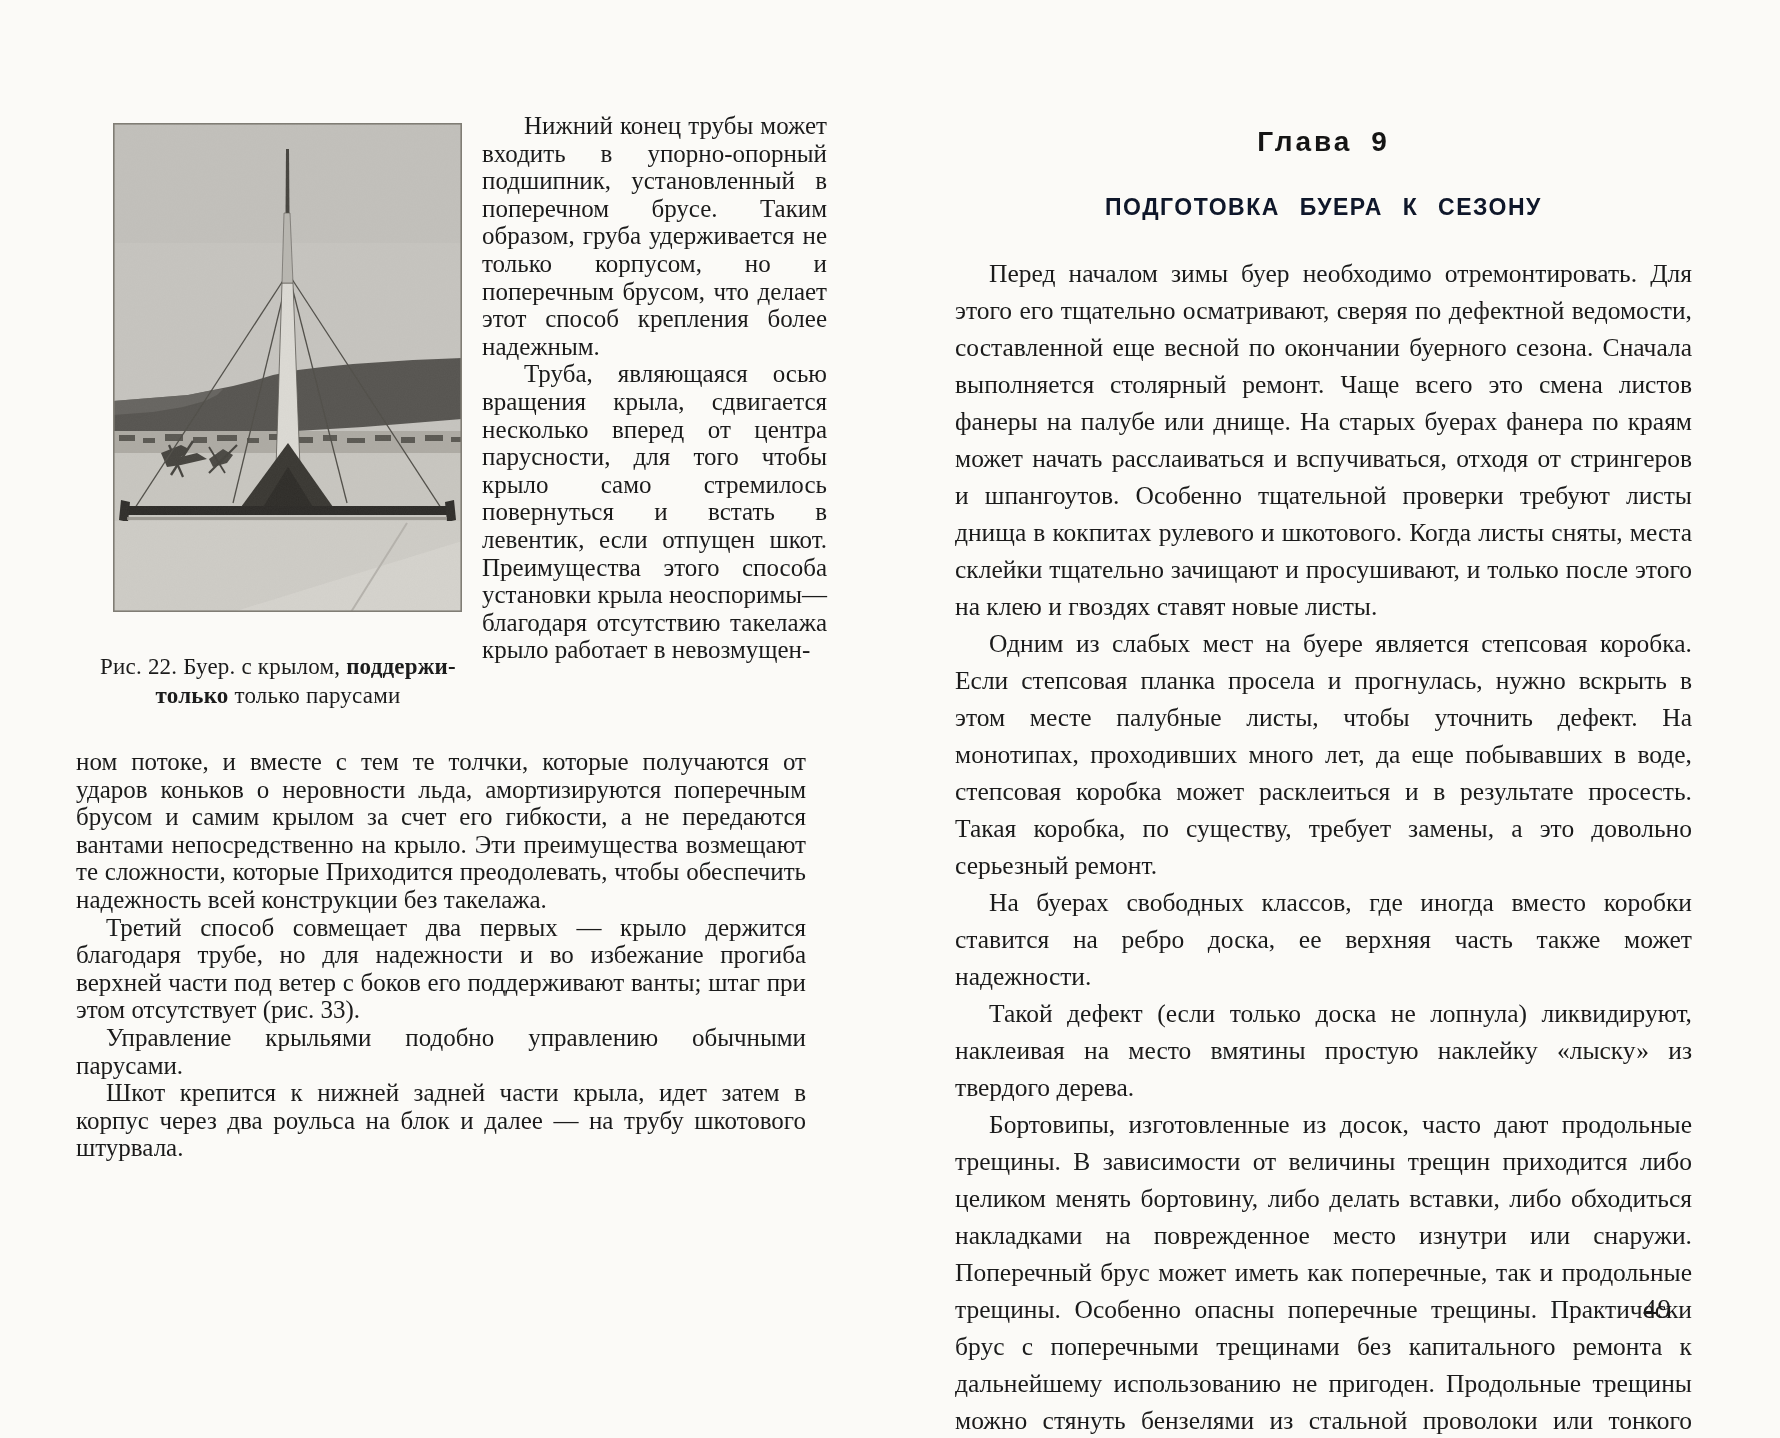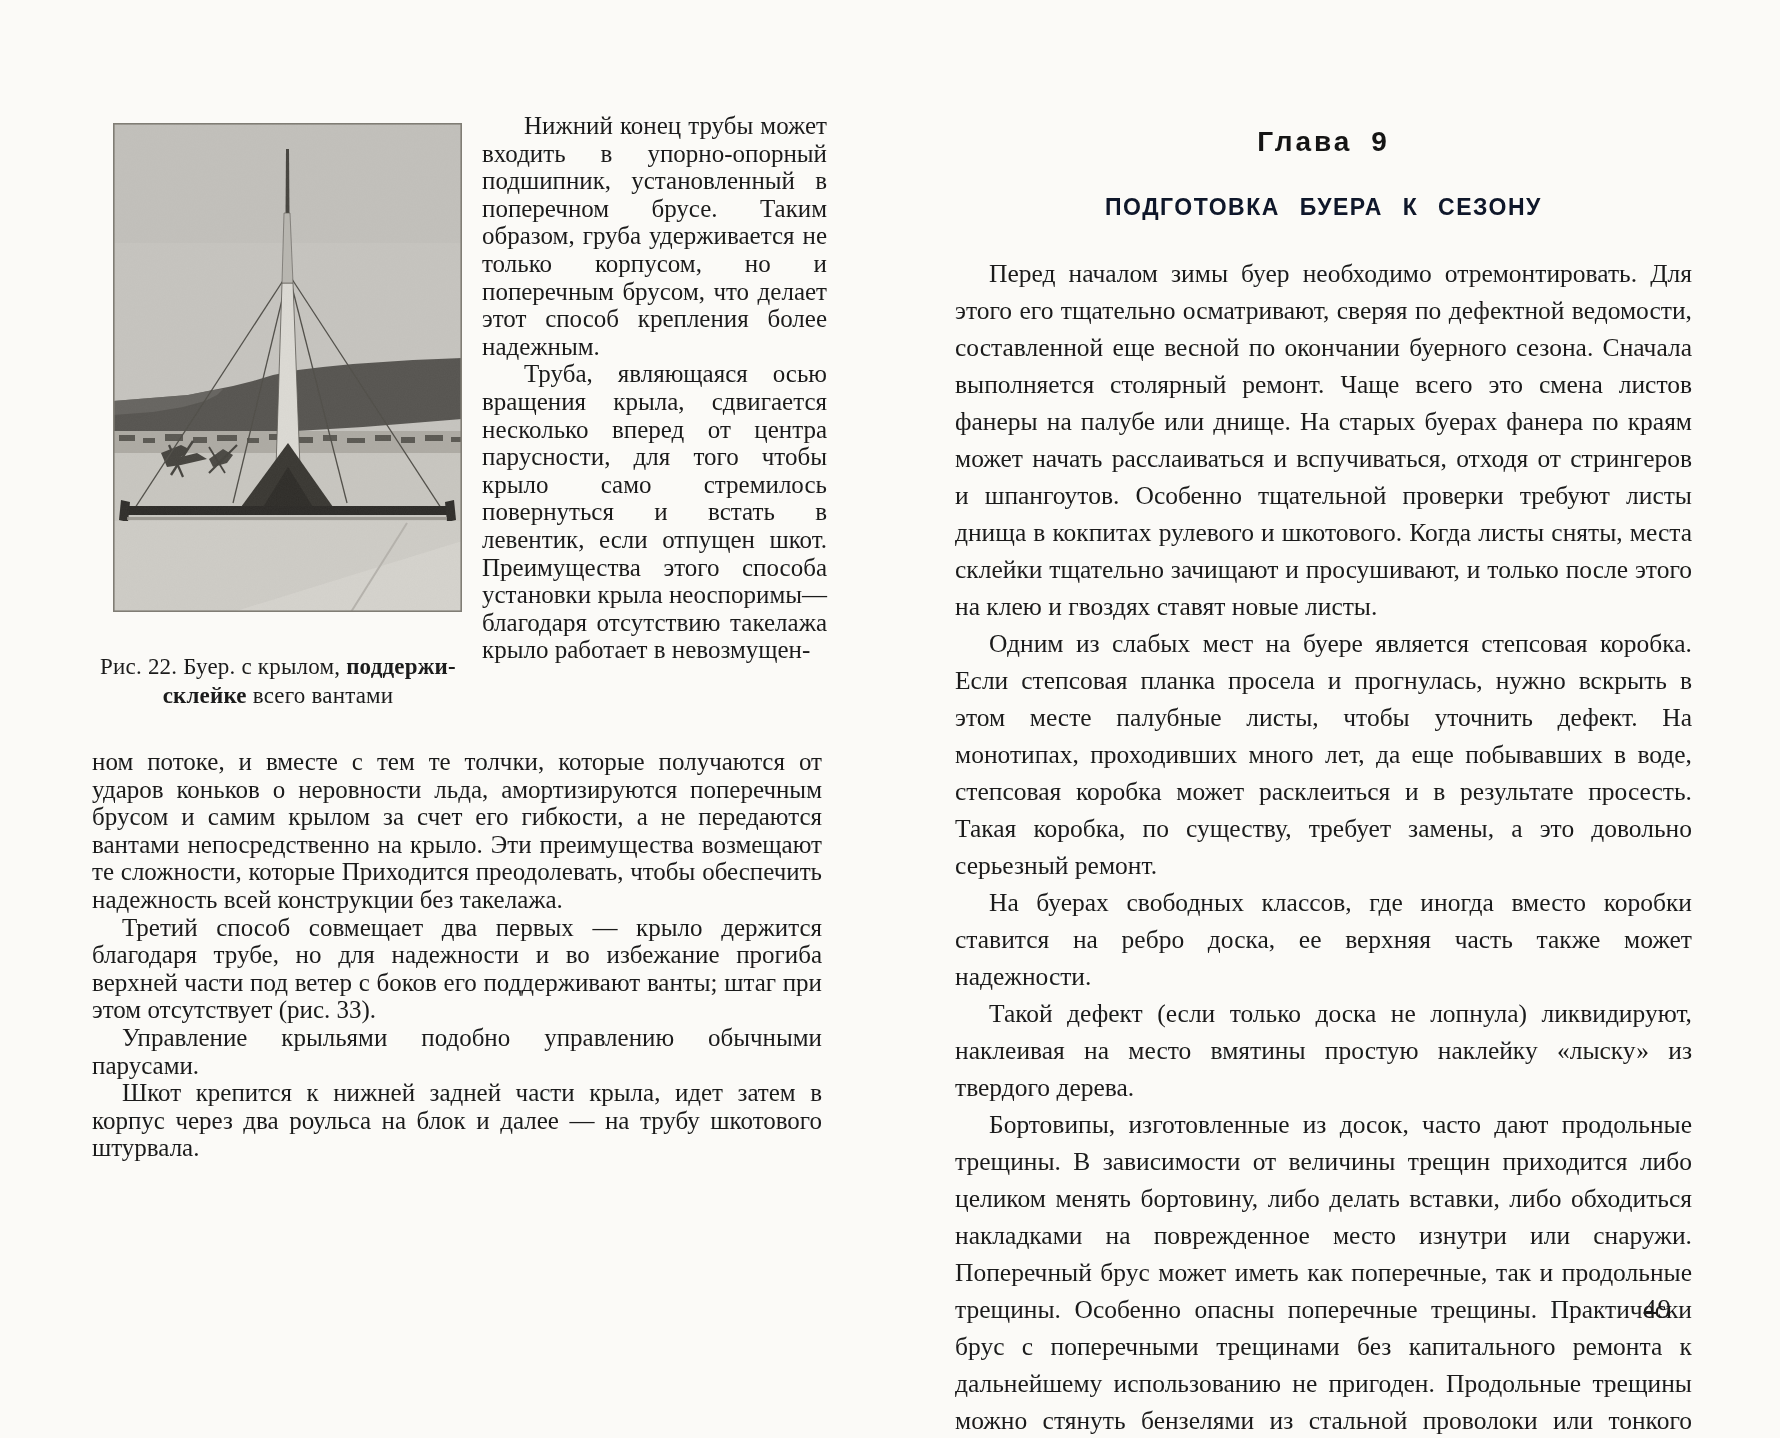--- a/index.html
+++ b/index.html
@@ -26,21 +26,21 @@
   .caption b { font-weight: 700; }
 
   .col-text {
     left: 482px; top: 112px; width: 345px;
     font-size: 25px; line-height: 27.6px;
     text-align: justify;
   }
   .col-text p { text-indent: 42px; }
 
   .full-text {
-    left: 92px; top: 748px; width: 730px;
+    left: 76px; top: 748px; width: 730px;
     font-size: 25px; line-height: 27.6px;
     text-align: justify;
   }
   .full-text p { text-indent: 30px; }
   .full-text p.no-indent { text-indent: 0; }
 
   
   .right-page { left: 955px; top: 0; width: 737px; height: 1438px; }
 
   .chapter-label {
@@ -148,21 +148,21 @@
     <polygon points="120,489 349,489 349,418" fill="#d7d5cf" opacity="0.85"></polygon>
     <line x1="238" y1="489" x2="294" y2="400" stroke="#b6b3ad" stroke-width="2"></line>
 
     <rect x="0" y="0" width="349" height="489" filter="url(#grain)" opacity="0.16"></rect>
     <rect x="0.8" y="0.8" width="347.4" height="487.4" fill="none" stroke="#807d75" stroke-width="1.6"></rect>
   </svg>
 </div>
 
 <div class="abs caption">
   <div class="cap-line"><span>Рис. 22. Буер. с крылом, </span><b>поддержи-</b></div>
-  <div class="cap-line"><b>склейке</b><span> всего вантами</span></div>
+  <div class="cap-line"><b>только</b><span> только парусами</span></div>
 </div>
 
 <div class="abs col-text">
   <p>Нижний конец трубы может входить в упорно-опорный подшипник, установленный в поперечном брусе. Таким образом, груба удерживается не только корпусом, но и поперечным брусом, что делает этот способ крепления более надежным.</p>
   <p>Труба, являющаяся осью вращения крыла, сдвигается несколько вперед от центра парусности, для того чтобы крыло само стремилось повернуться и встать в левентик, если отпущен шкот. Преимущества этого способа установки крыла неоспоримы— благодаря отсутствию такелажа крыло работает в невозмущен-</p>
 </div>
 
 <div class="abs full-text">
   <p class="no-indent">ном потоке, и вместе с тем те толчки, которые получаются от ударов коньков о неровности льда, амортизируются поперечным брусом и самим крылом за счет его гибкости, а не передаются вантами непосредственно на крыло. Эти преимущества возмещают те сложности, которые Приходится преодолевать, чтобы обеспечить надежность всей конструкции без такелажа.</p>
   <p>Третий способ совмещает два первых — крыло держится благодаря трубе, но для надежности и во избежание прогиба верхней части под ветер с боков его поддерживают ванты; штаг при этом отсутствует (рис. 33).</p>

